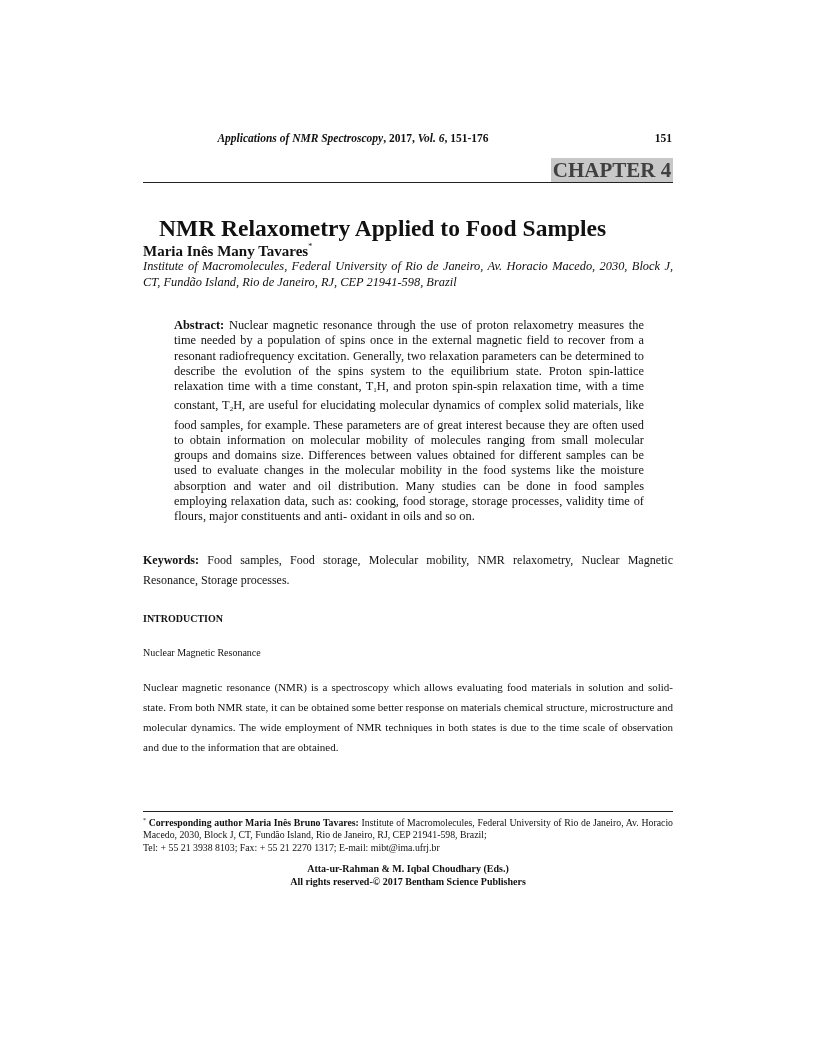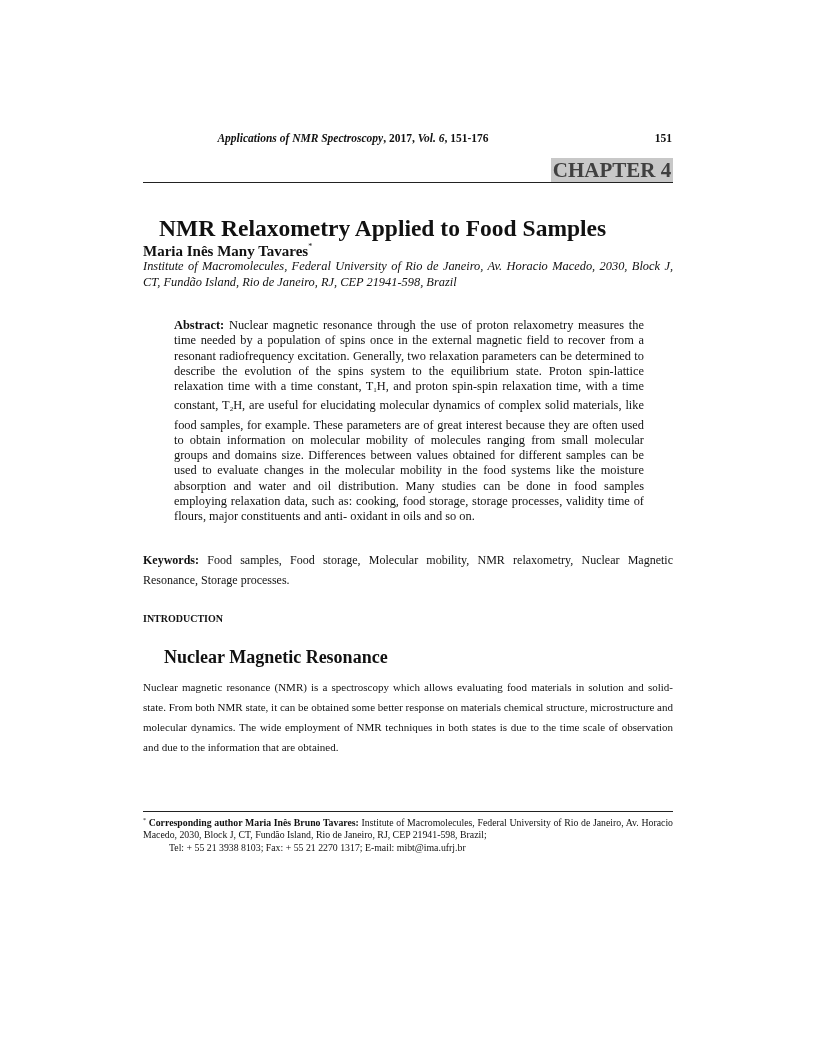--- a/index.html
+++ b/index.html
@@ -124,23 +124,22 @@
       position: absolute;
       top: 613px;
       left: 143px;
       font-size: 10px;
       font-weight: bold;
     }
     .subsection-heading {
       position: absolute;
       top: 647px;
       left: 143px;
-      font-size: 18px;
-      font-weight: bold;
-      margin-left: 21px;
+      font-size: 10px;
+      font-weight: normal;
     }
     .body-para {
       position: absolute;
       left: 143px;
       width: 530px;
       font-size: 11px;
       line-height: 20px;
       text-align: justify;
     }
     .para-1 { top: 677px; }
@@ -154,21 +153,21 @@
     }
     .footnote {
       position: absolute;
       top: 814px;
       left: 143px;
       width: 530px;
       font-size: 9.8px;
       line-height: 12.3px;
       text-align: justify;
     }
-    .footnote .line3 { display: block; text-align: left; margin-left: 26px; }
+    .footnote .line3 { display: block; text-align: left; }
     .footnote .label { font-weight: bold; }
     .footnote sup { font-size: 6px; vertical-align: 4px; }
     .editors {
       position: absolute;
       top: 863px;
       left: 143px;
       width: 530px;
       text-align: center;
       font-size: 10px;
       font-weight: bold;
@@ -200,15 +199,17 @@
 
   <div class="section-heading">INTRODUCTION</div>
   <div class="subsection-heading">Nuclear Magnetic Resonance</div>
 
   <p class="body-para para-1" style="margin:0;">Nuclear magnetic resonance (NMR) is a spectroscopy which allows evaluating food materials in solution and solid-state. From both NMR state, it can be obtained some better response on materials chemical structure, microstructure and molecular dynamics. The wide employment of NMR techniques in both states is due to the time scale of observation and due to the information that are obtained.</p>
 
   <div class="footnote-rule"></div>
   <div class="footnote"><sup>*</sup> <span class="label">Corresponding author Maria Inês Bruno Tavares:</span><span> Institute of Macromolecules, Federal University of Rio de Janeiro, Av. Horacio Macedo, 2030, Block J, CT, Fundão Island, Rio de Janeiro, RJ, CEP 21941-598, Brazil;</span><span class="line3">Tel: + 55 21 3938 8103; Fax: + 55 21 2270 1317; E-mail: mibt@ima.ufrj.br</span></div>
 
   <div class="editors">
+    <div>Atta-ur-Rahman &amp; M. Iqbal Choudhary (Eds.)</div>
+    <div>All rights reserved-© 2017 Bentham Science Publishers</div>
   </div>
 
 </div>
 
 </body></html>

